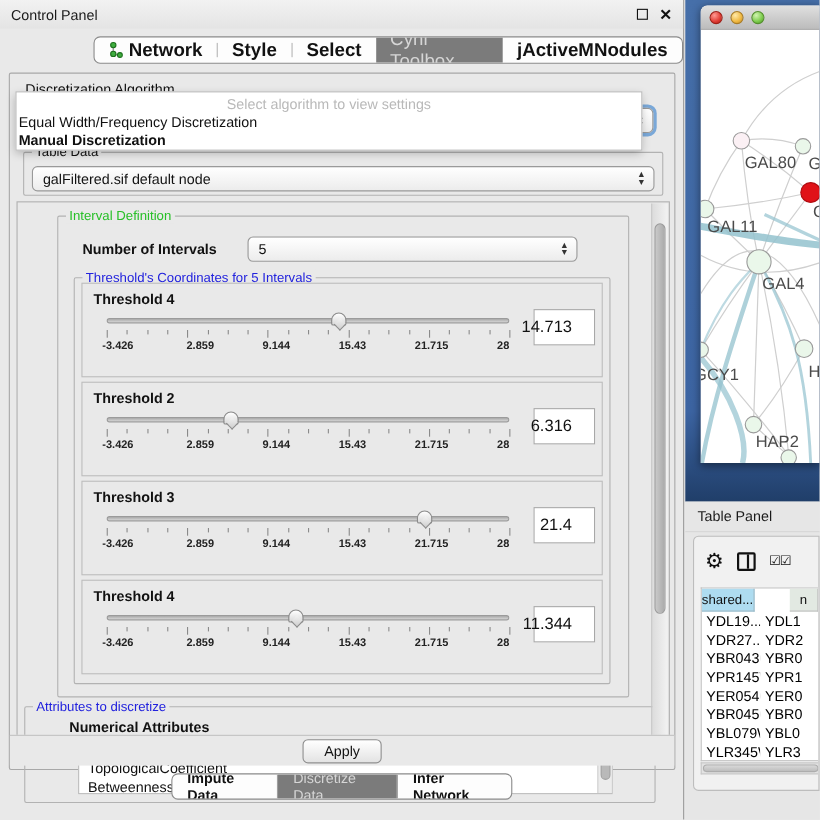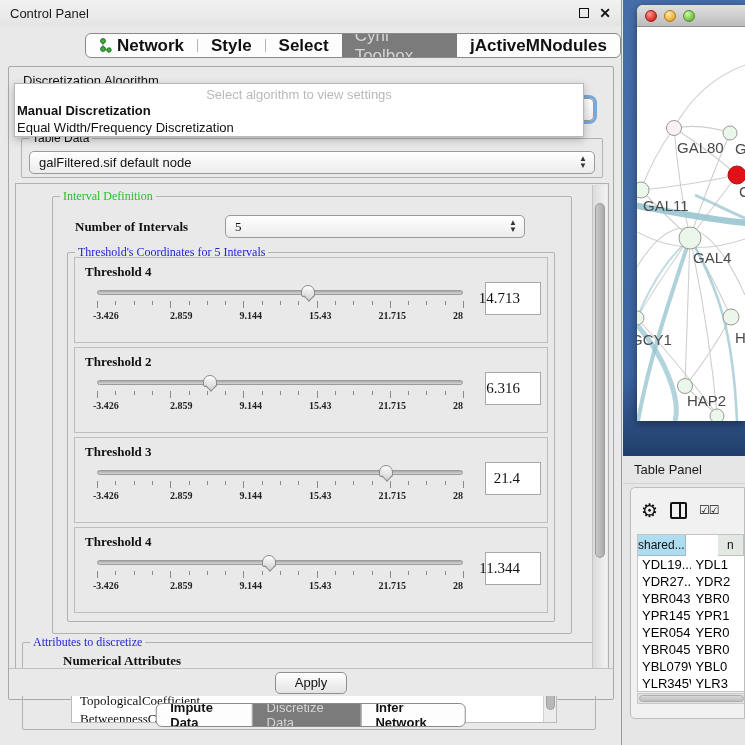--- a/index.html
+++ b/index.html
@@ -53,21 +53,21 @@
         padding:0 3px; font-size:12px; }
   .gtitle.black { color:#111; }
   .gtitle.green { color:#28c028; }
   .gtitle.blue  { color:#2222dd; }
 
   .tabledata-group { left:12px; top:71px; width:582px; height:40px; }
   .tabledata-group .combo { margin:12px 7px 0 7px; }
 
   
   .viewport { position:absolute; left:6px; top:116px; width:594px; height:490px;
-        border:1px solid #b0b0b0; background:#e9e9e9;font-family:Liberation Serif, serif; }
+        border:1px solid #b0b0b0; background:#e9e9e9; }
   .vscroll { position:absolute; right:1px; top:1px; width:15px; height:486px;
         background:linear-gradient(to right,#dcdcdc,#f2f2f2); border-left:1px solid #c4c4c4; }
   .vscroll .vthumb { position:absolute; left:2px; top:18px; width:10px; height:355px;
         background:linear-gradient(to right,#c9c9c9,#ababab); border-radius:6px;
         border:1px solid #9a9a9a; }
 
   .interval-group { left:36px; top:12px; width:520px; height:438px; }
   .noi-row { display:flex; align-items:center; margin:18px 0 0 22px; }
   .noi-label { font-size:13px; font-weight:bold; color:#111; width:150px; }
   .noi-combo { width:300px; }
@@ -212,22 +212,22 @@
   <div class="content">
 
     <span class="disc-label">Discretization Algorithm</span>
 
     <div class="combo focused behind-combo">
       <span class="stepper">▲<br>▼</span>
     </div>
 
     <div class="popup">
       <div class="popup-hint">Select algorithm to view settings</div>
+      <div class="popup-opt">Equal Width/Frequency Discretization</div>
       <div class="popup-opt bold">Manual Discretization</div>
-      <div class="popup-opt">Equal Width/Frequency Discretization</div>
     </div>
 
     <div class="group tabledata-group">
       <span class="gtitle black">Table Data</span>
       <div class="combo">
         <span>galFiltered.sif default node</span>
         <span class="stepper">▲<br>▼</span>
       </div>
     </div>
 

